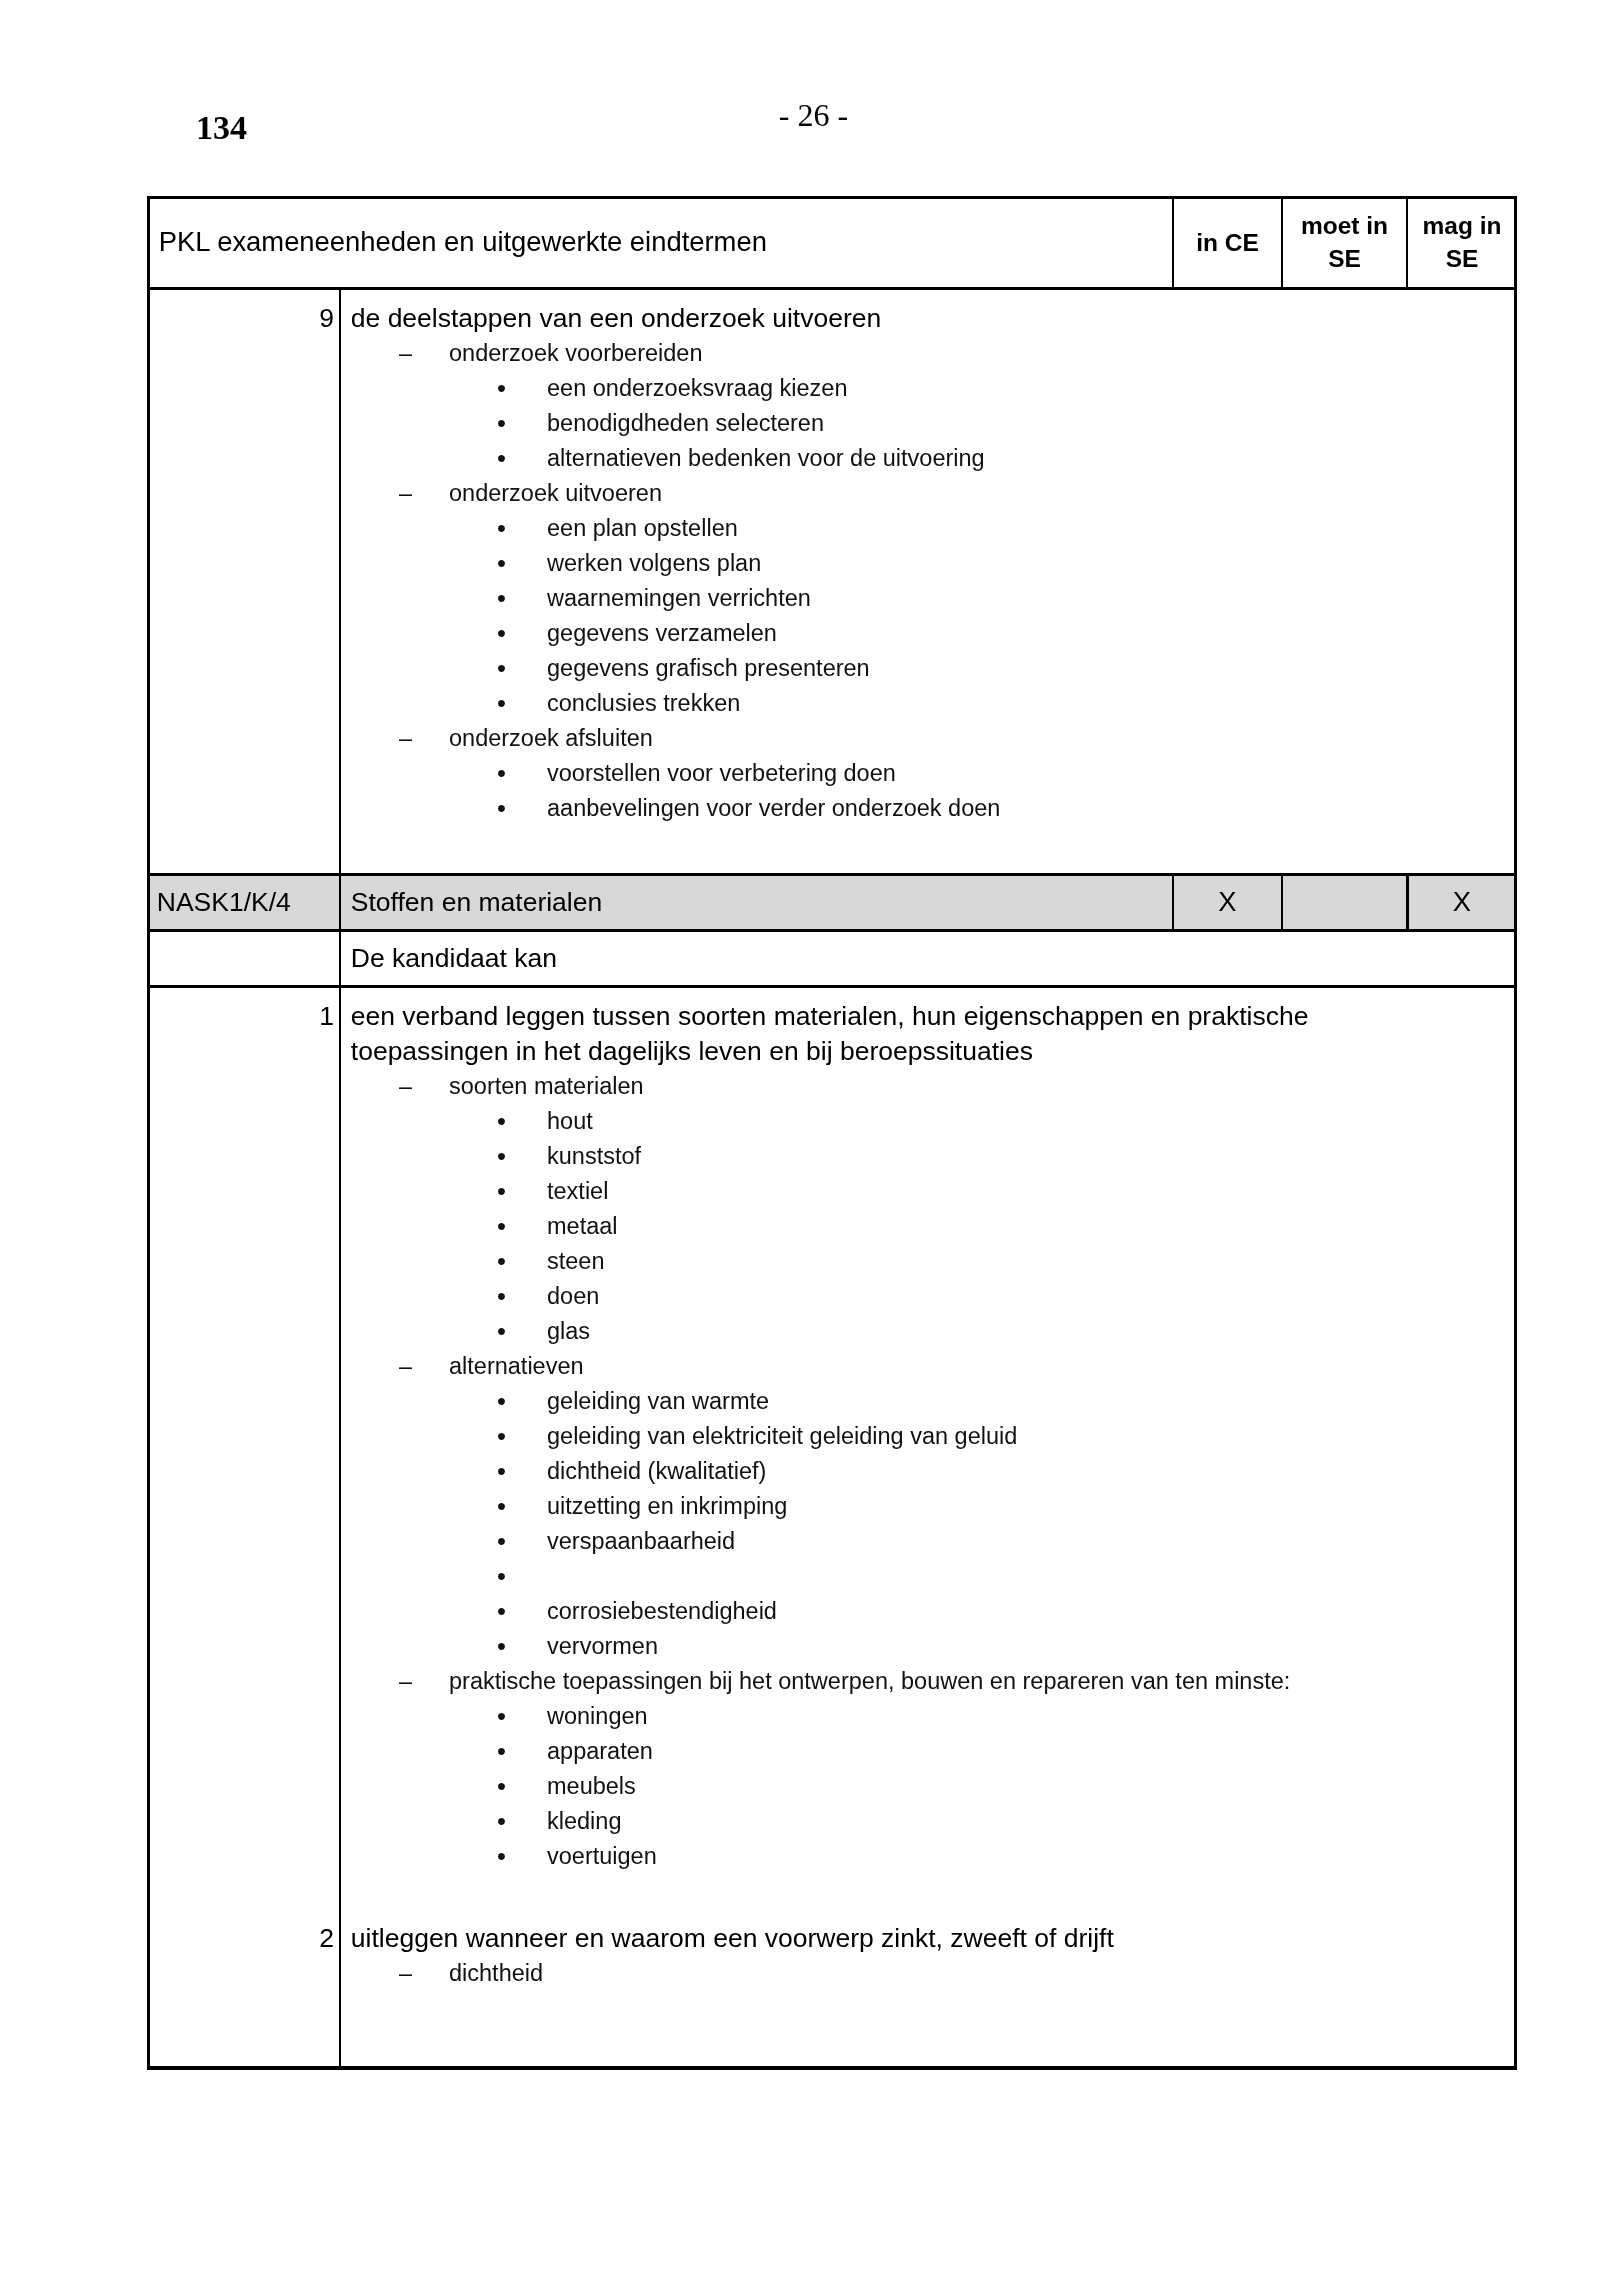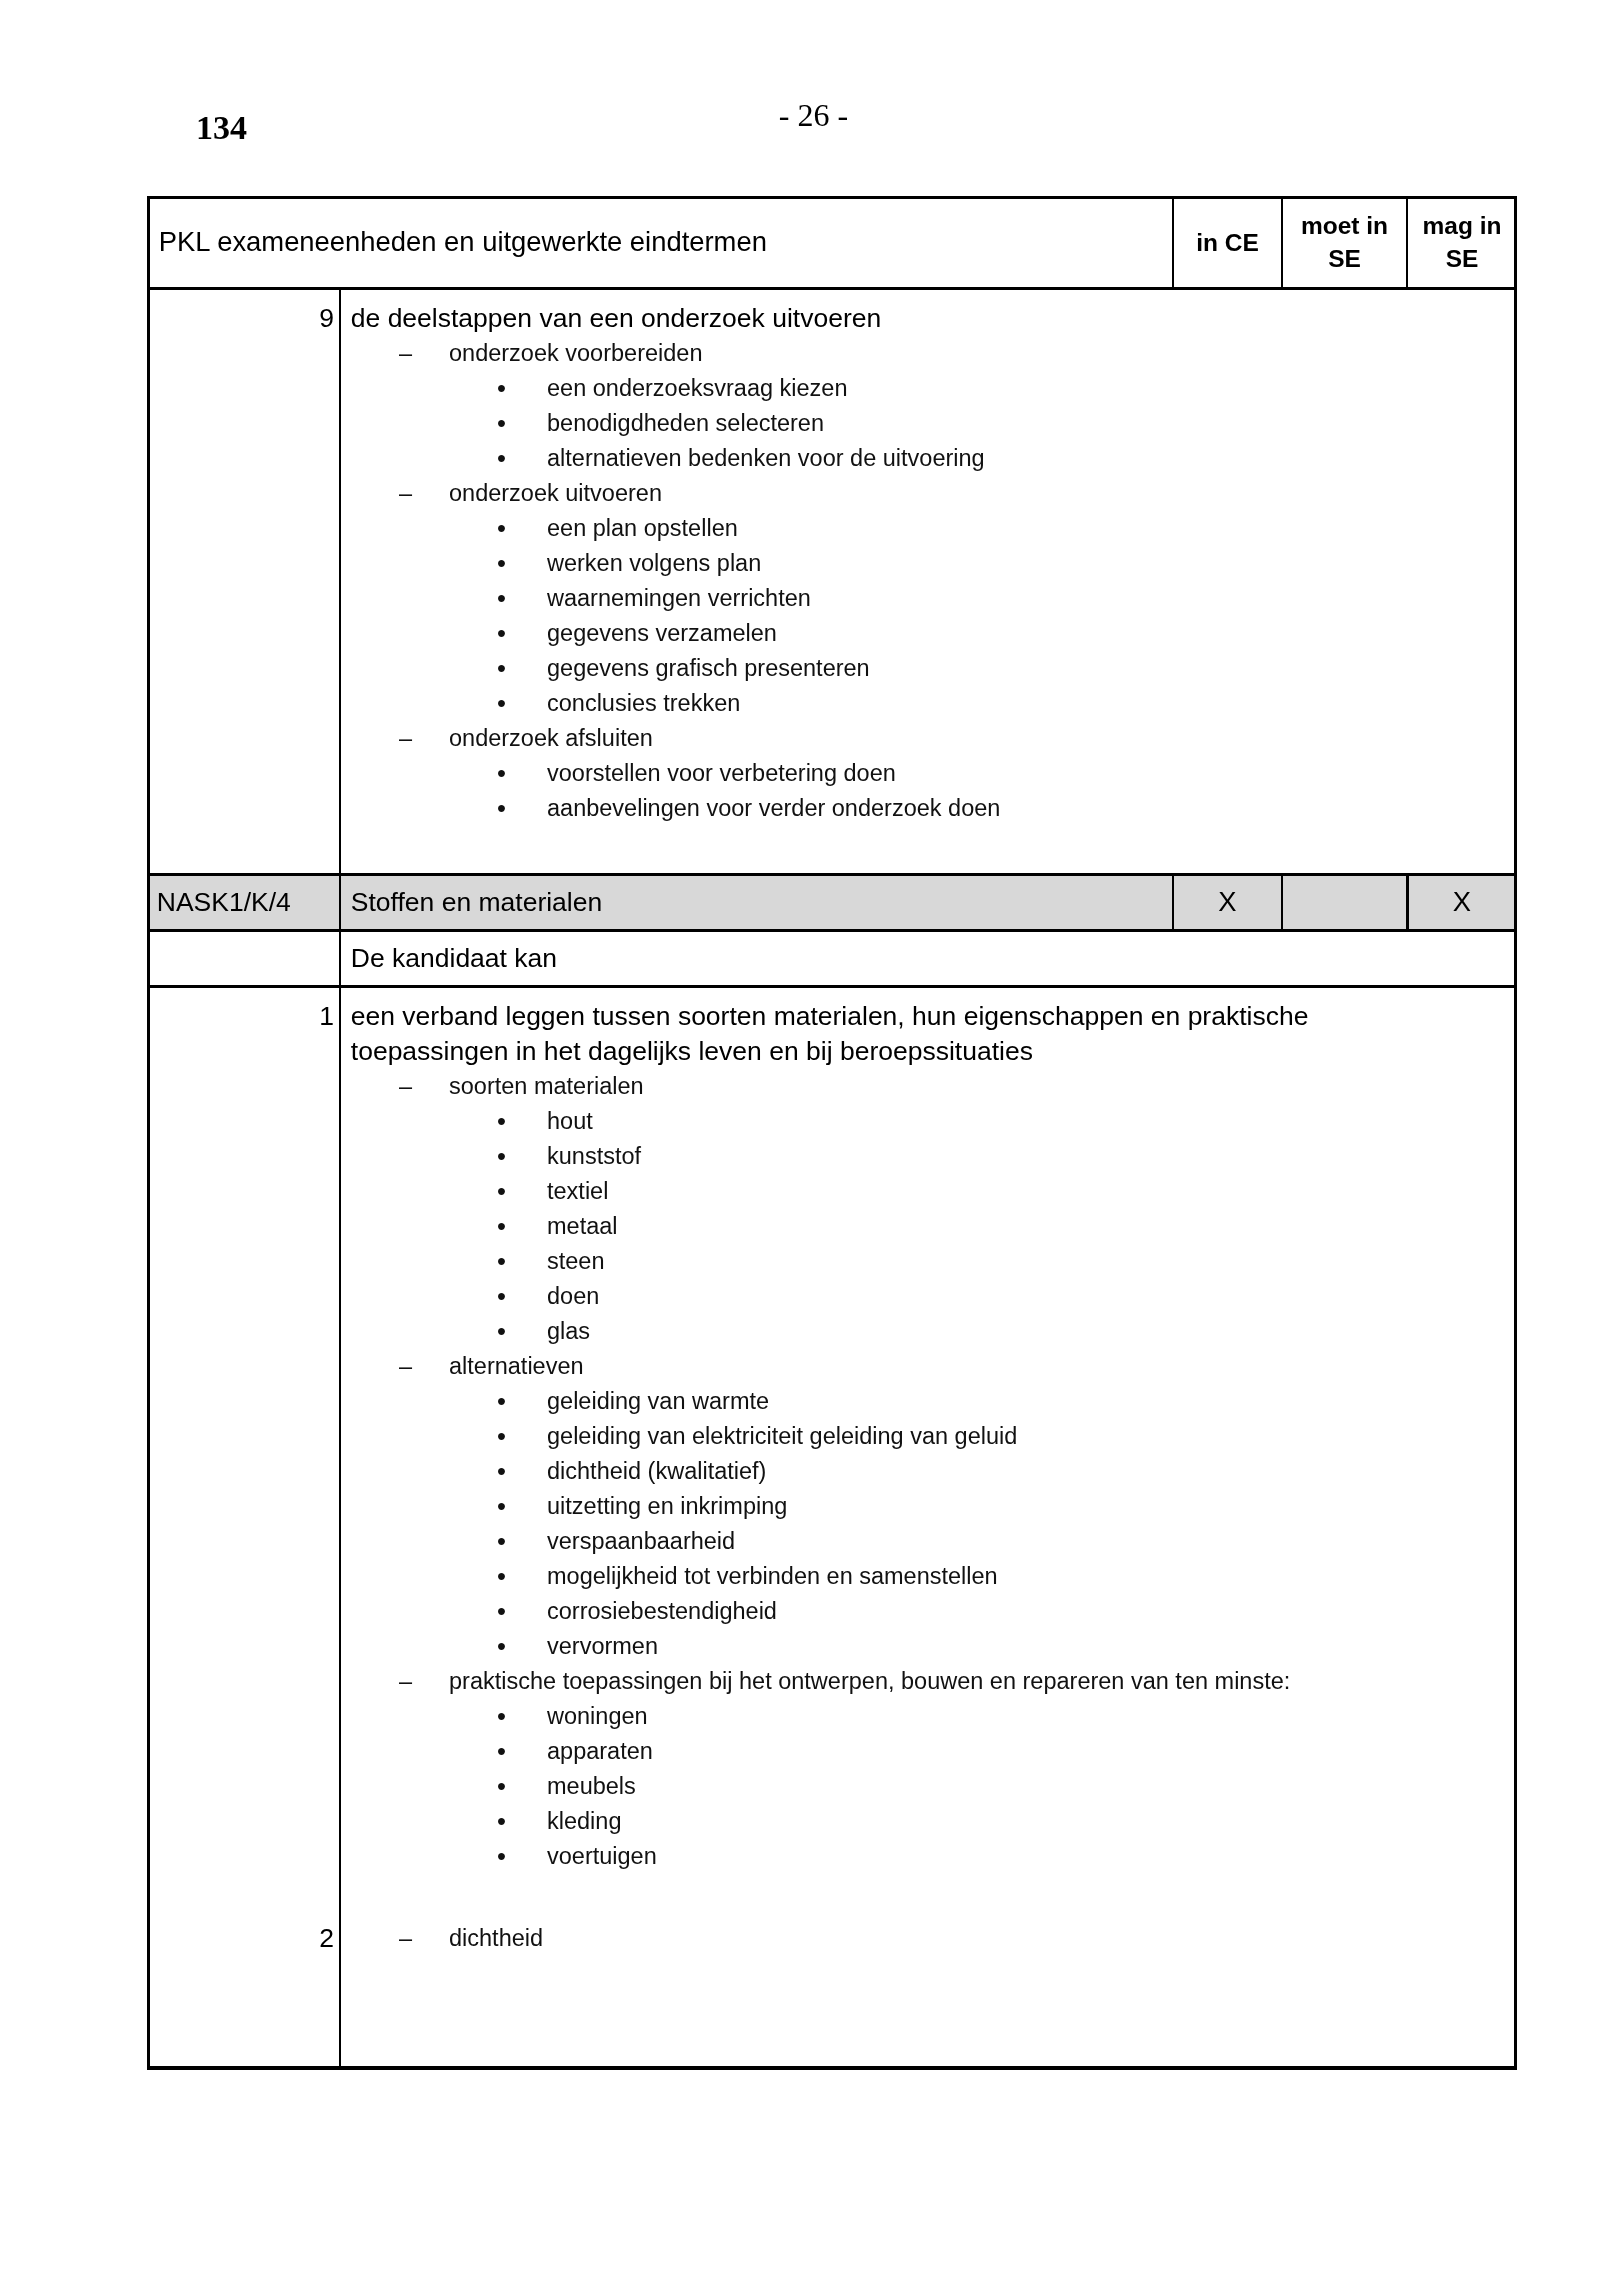--- a/index.html
+++ b/index.html
@@ -180,21 +180,20 @@
         <div class="line subsub">
           <span class="mark">•</span>
           <span class="txt">uitzetting en inkrimping</span>
         </div>
         <div class="line subsub">
           <span class="mark">•</span>
           <span class="txt">verspaanbaarheid</span>
         </div>
         <div class="line subsub">
           <span class="mark">•</span>
-          <span class="txt">mogelijkheid tot verbinden en samenstellen</span>
         </div>
         <div class="line subsub">
           <span class="mark">•</span>
           <span class="txt">corrosiebestendigheid</span>
         </div>
         <div class="line subsub">
           <span class="mark">•</span>
           <span class="txt">vervormen</span>
         </div>
         <div class="line sub">
@@ -216,20 +215,21 @@
         <div class="line subsub">
           <span class="mark">•</span>
           <span class="txt">kleding</span>
         </div>
         <div class="line subsub">
           <span class="mark">•</span>
           <span class="txt">voertuigen</span>
         </div>
       </div>
     <div class="lines" id="block2-lines" style="top:935px;">
+        <div class="line main">uitleggen wanneer en waarom een voorwerp zinkt, zweeft of drijft</div>
         <div class="line sub">
           <span class="mark">–</span>
           <span class="txt">dichtheid</span>
         </div>
       </div>
   </div>
 
   <div class="ln" style="left:0; top:0; width:1370px; height:2.9px;"></div>
   <div class="ln" style="left:0; top:1870px; width:1370px; height:3.9px;"></div>
   <div class="ln" style="left:0; top:0; width:2.9px; height:1873px;"></div>

